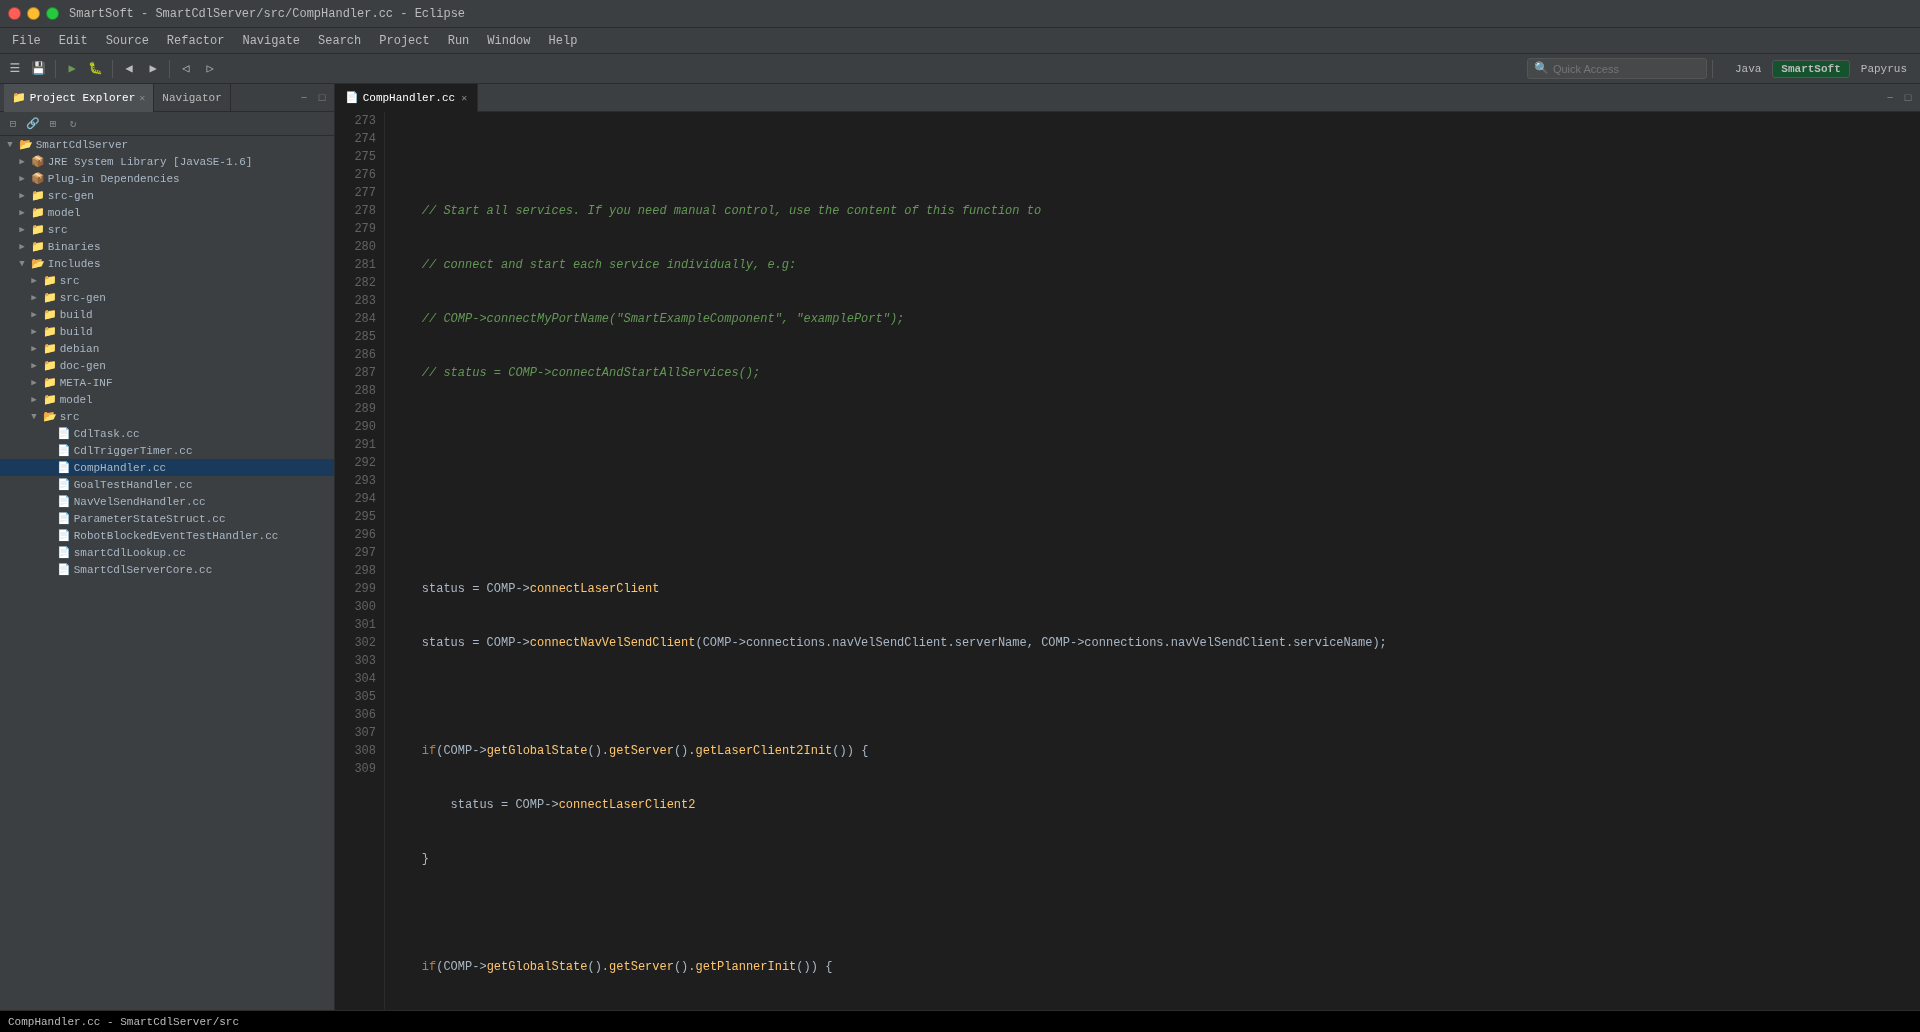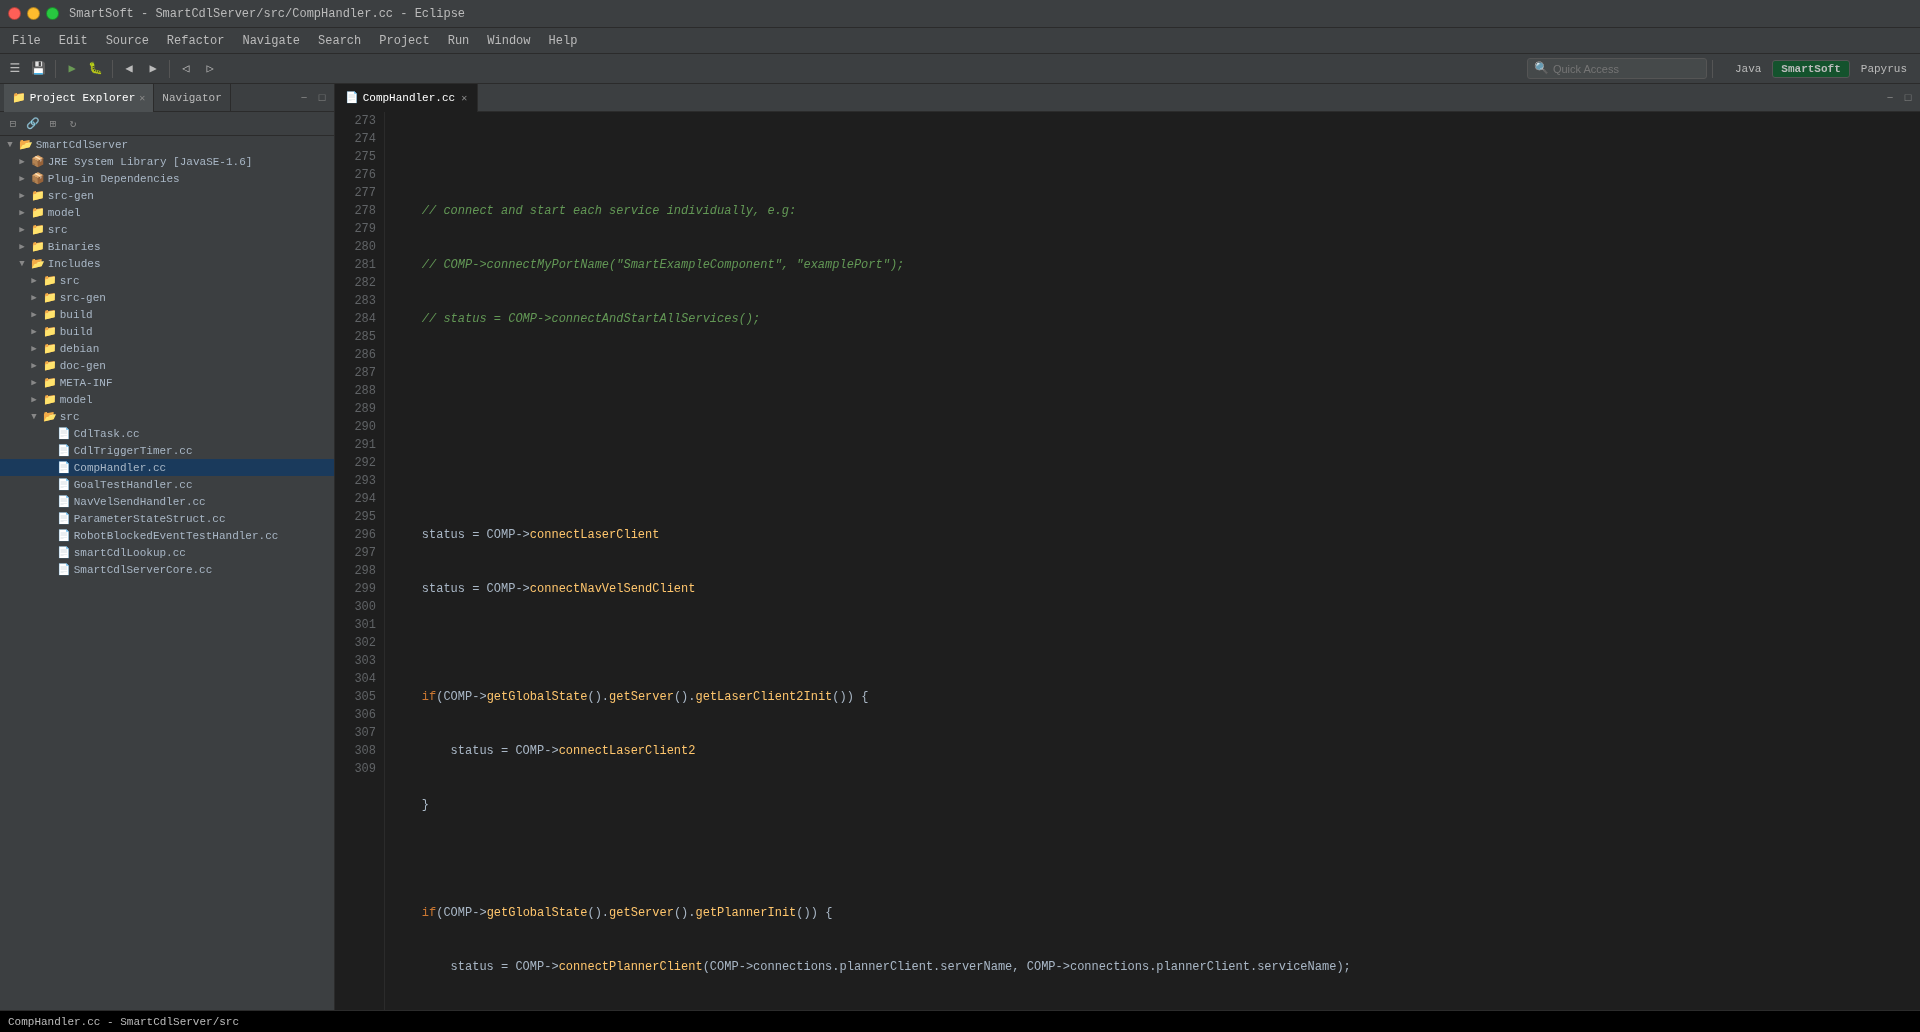--- a/index.html
+++ b/index.html
@@ -609,31 +609,32 @@
           <div class="line-num">303</div>
           <div class="line-num">304</div>
           <div class="line-num">305</div>
           <div class="line-num">306</div>
           <div class="line-num">307</div>
           <div class="line-num">308</div>
           <div class="line-num">309</div>
         </div>
         <div class="code-content">
           <div class="code-line">&nbsp;</div>
+          <div class="code-line"><span class="cmt">    // Start all services. If you need manual control, use the content of this function to</span></div>
           <div class="code-line"><span class="cmt">    // connect and start each service individually, e.g:</span></div>
           <div class="code-line"><span class="cmt">    // COMP-&gt;connectMyPortName("SmartExampleComponent", "examplePort");</span></div>
           <div class="code-line"><span class="cmt">    // status = COMP-&gt;connectAndStartAllServices();</span></div>
           <div class="code-line">&nbsp;</div>
           <div class="code-line">&nbsp;</div>
           <div class="code-line">&nbsp;</div>
           <div class="code-line">
             <span class="plain">    status = COMP-&gt;</span><span class="fn">connectLaserClient</span>
           </div>
           <div class="code-line">
-            <span class="plain">    status = COMP-&gt;</span><span class="fn">connectNavVelSendClient</span>
+            <span class="plain">    status = COMP-&gt;</span><span class="fn">connectNavVelSendClient</span><span class="plain">(COMP-&gt;connections.navVelSendClient.serverName, COMP-&gt;connections.navVelSendClient.serviceName);</span>
           </div>
           <div class="code-line">&nbsp;</div>
           <div class="code-line">
             <span class="plain">    </span><span class="kw">if</span><span class="plain">(COMP-&gt;</span><span class="fn">getGlobalState</span><span class="plain">().</span><span class="fn">getServer</span><span class="plain">().</span><span class="fn">getLaserClient2Init</span><span class="plain">()) {</span>
           </div>
           <div class="code-line">
             <span class="plain">        status = COMP-&gt;</span><span class="fn">connectLaserClient2</span>
           </div>
           <div class="code-line"><span class="plain">    }</span></div>
           <div class="code-line">&nbsp;</div>

